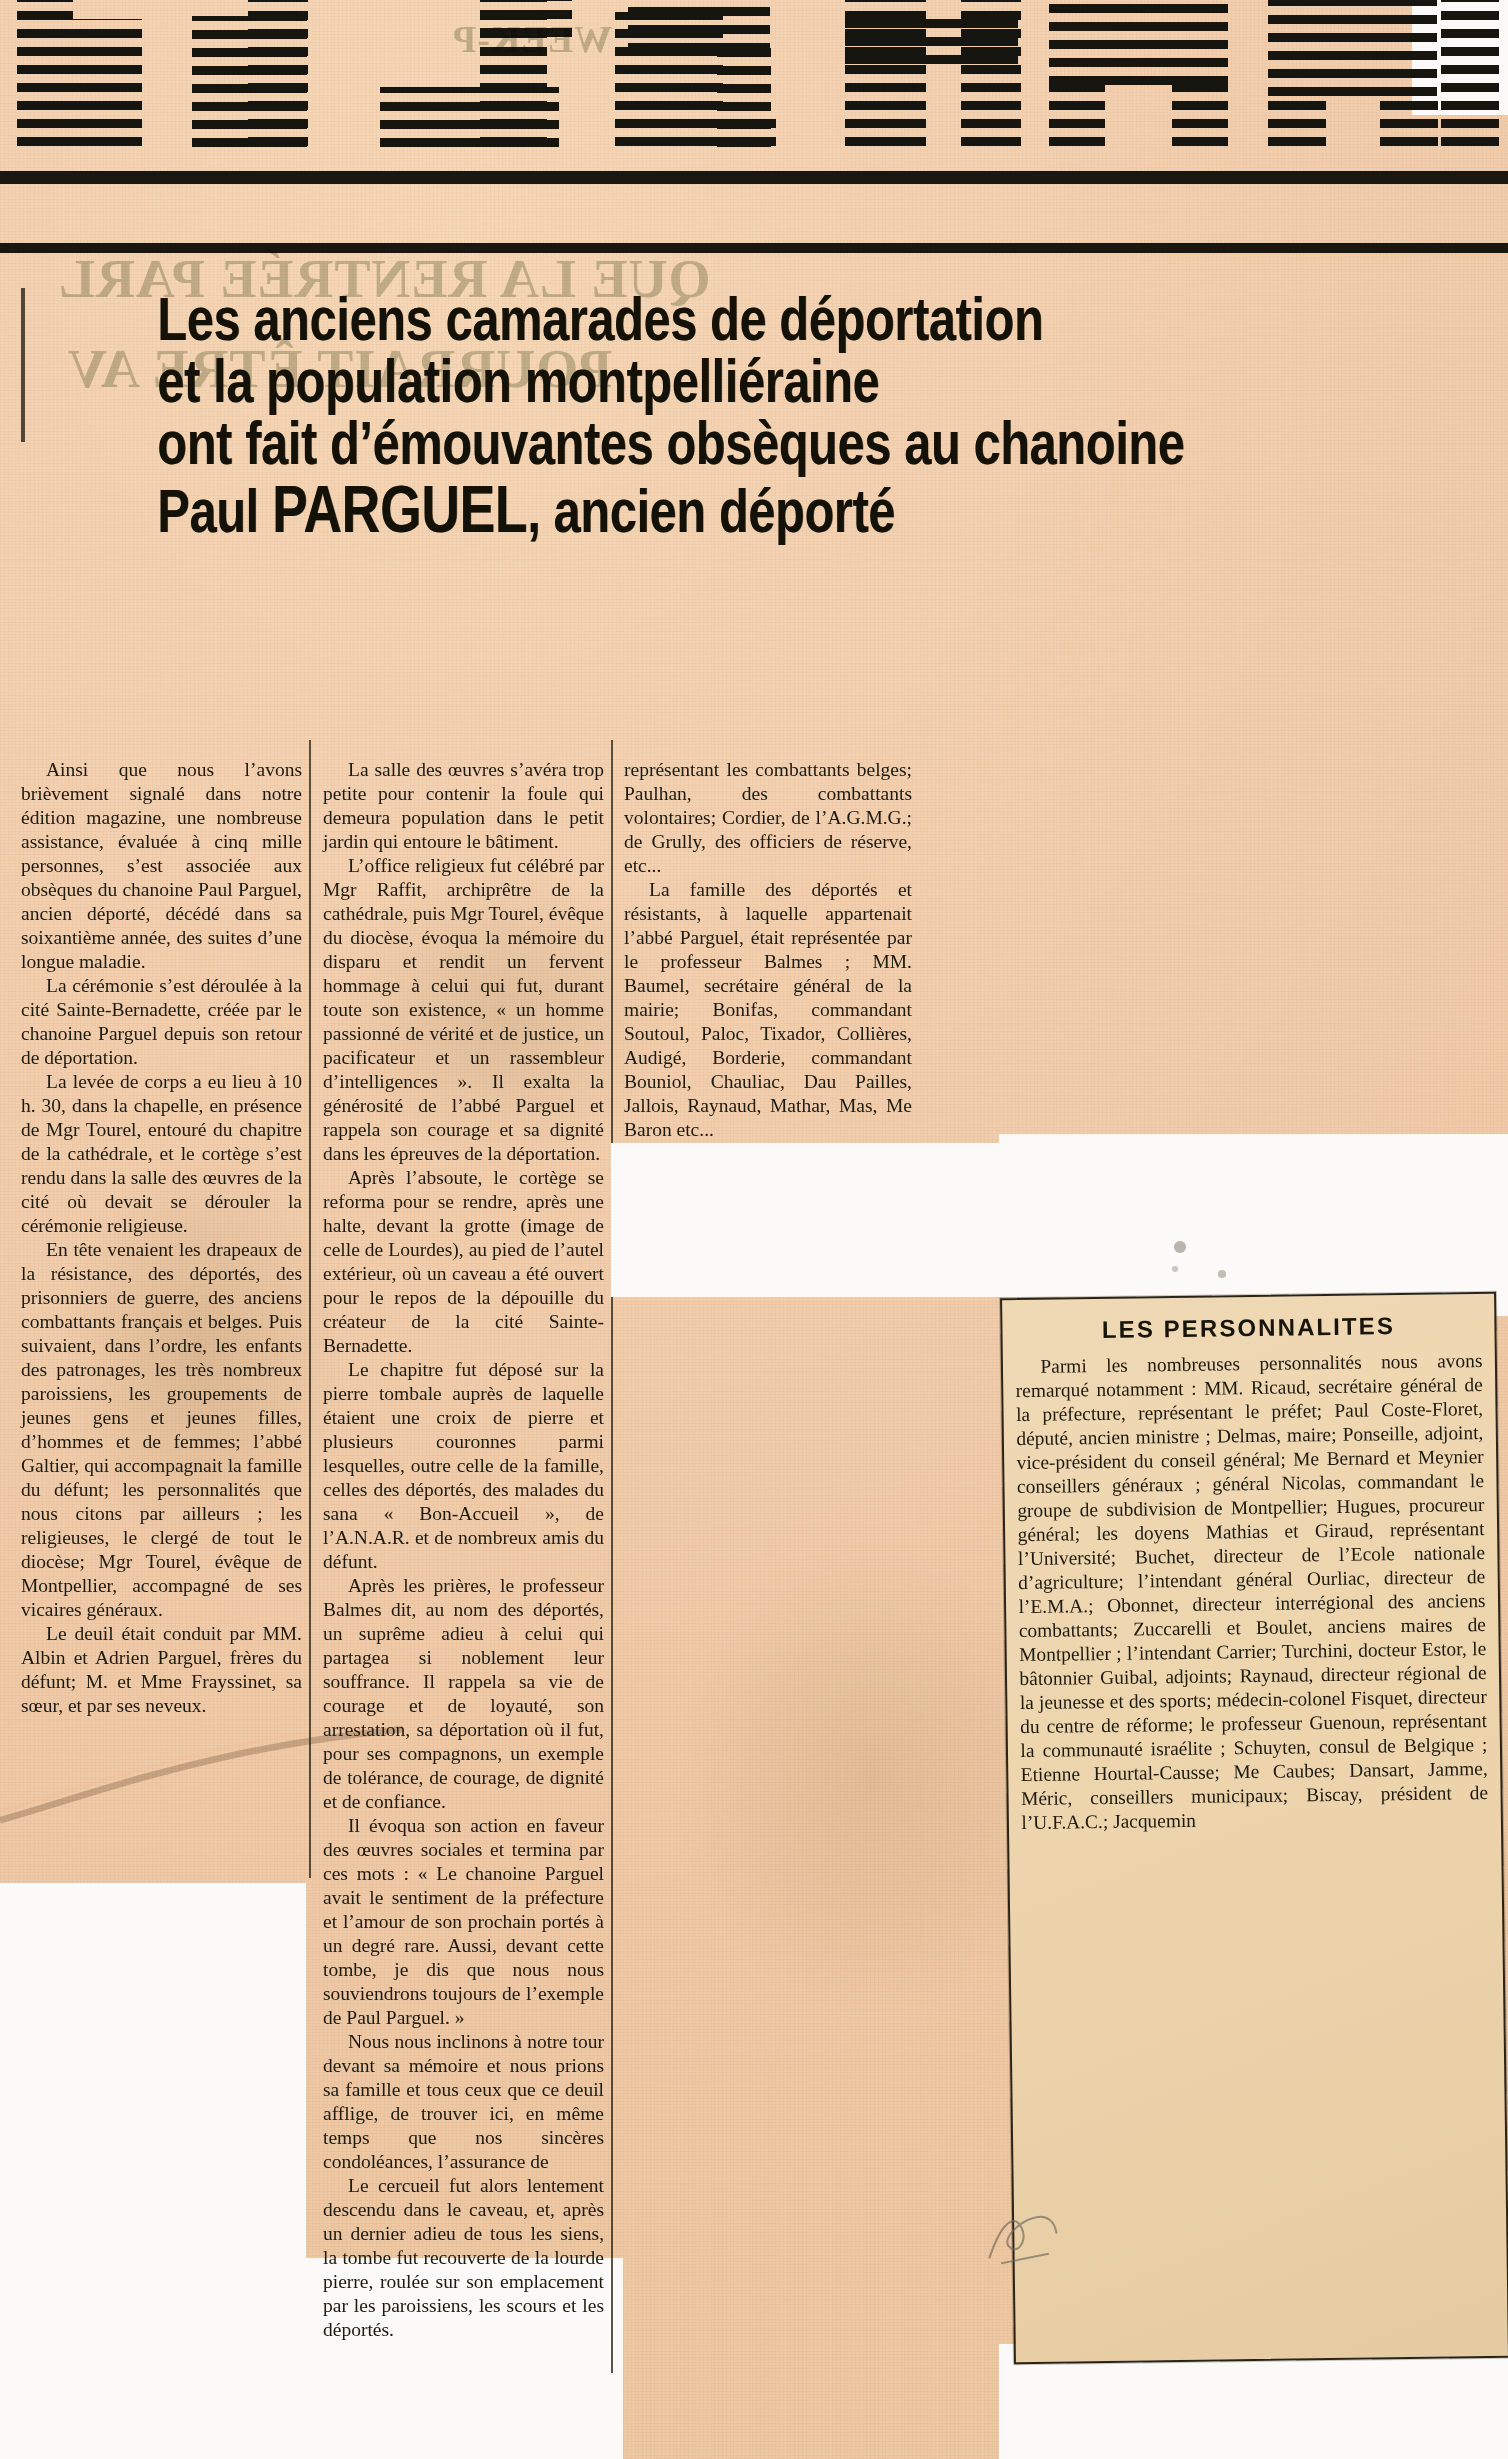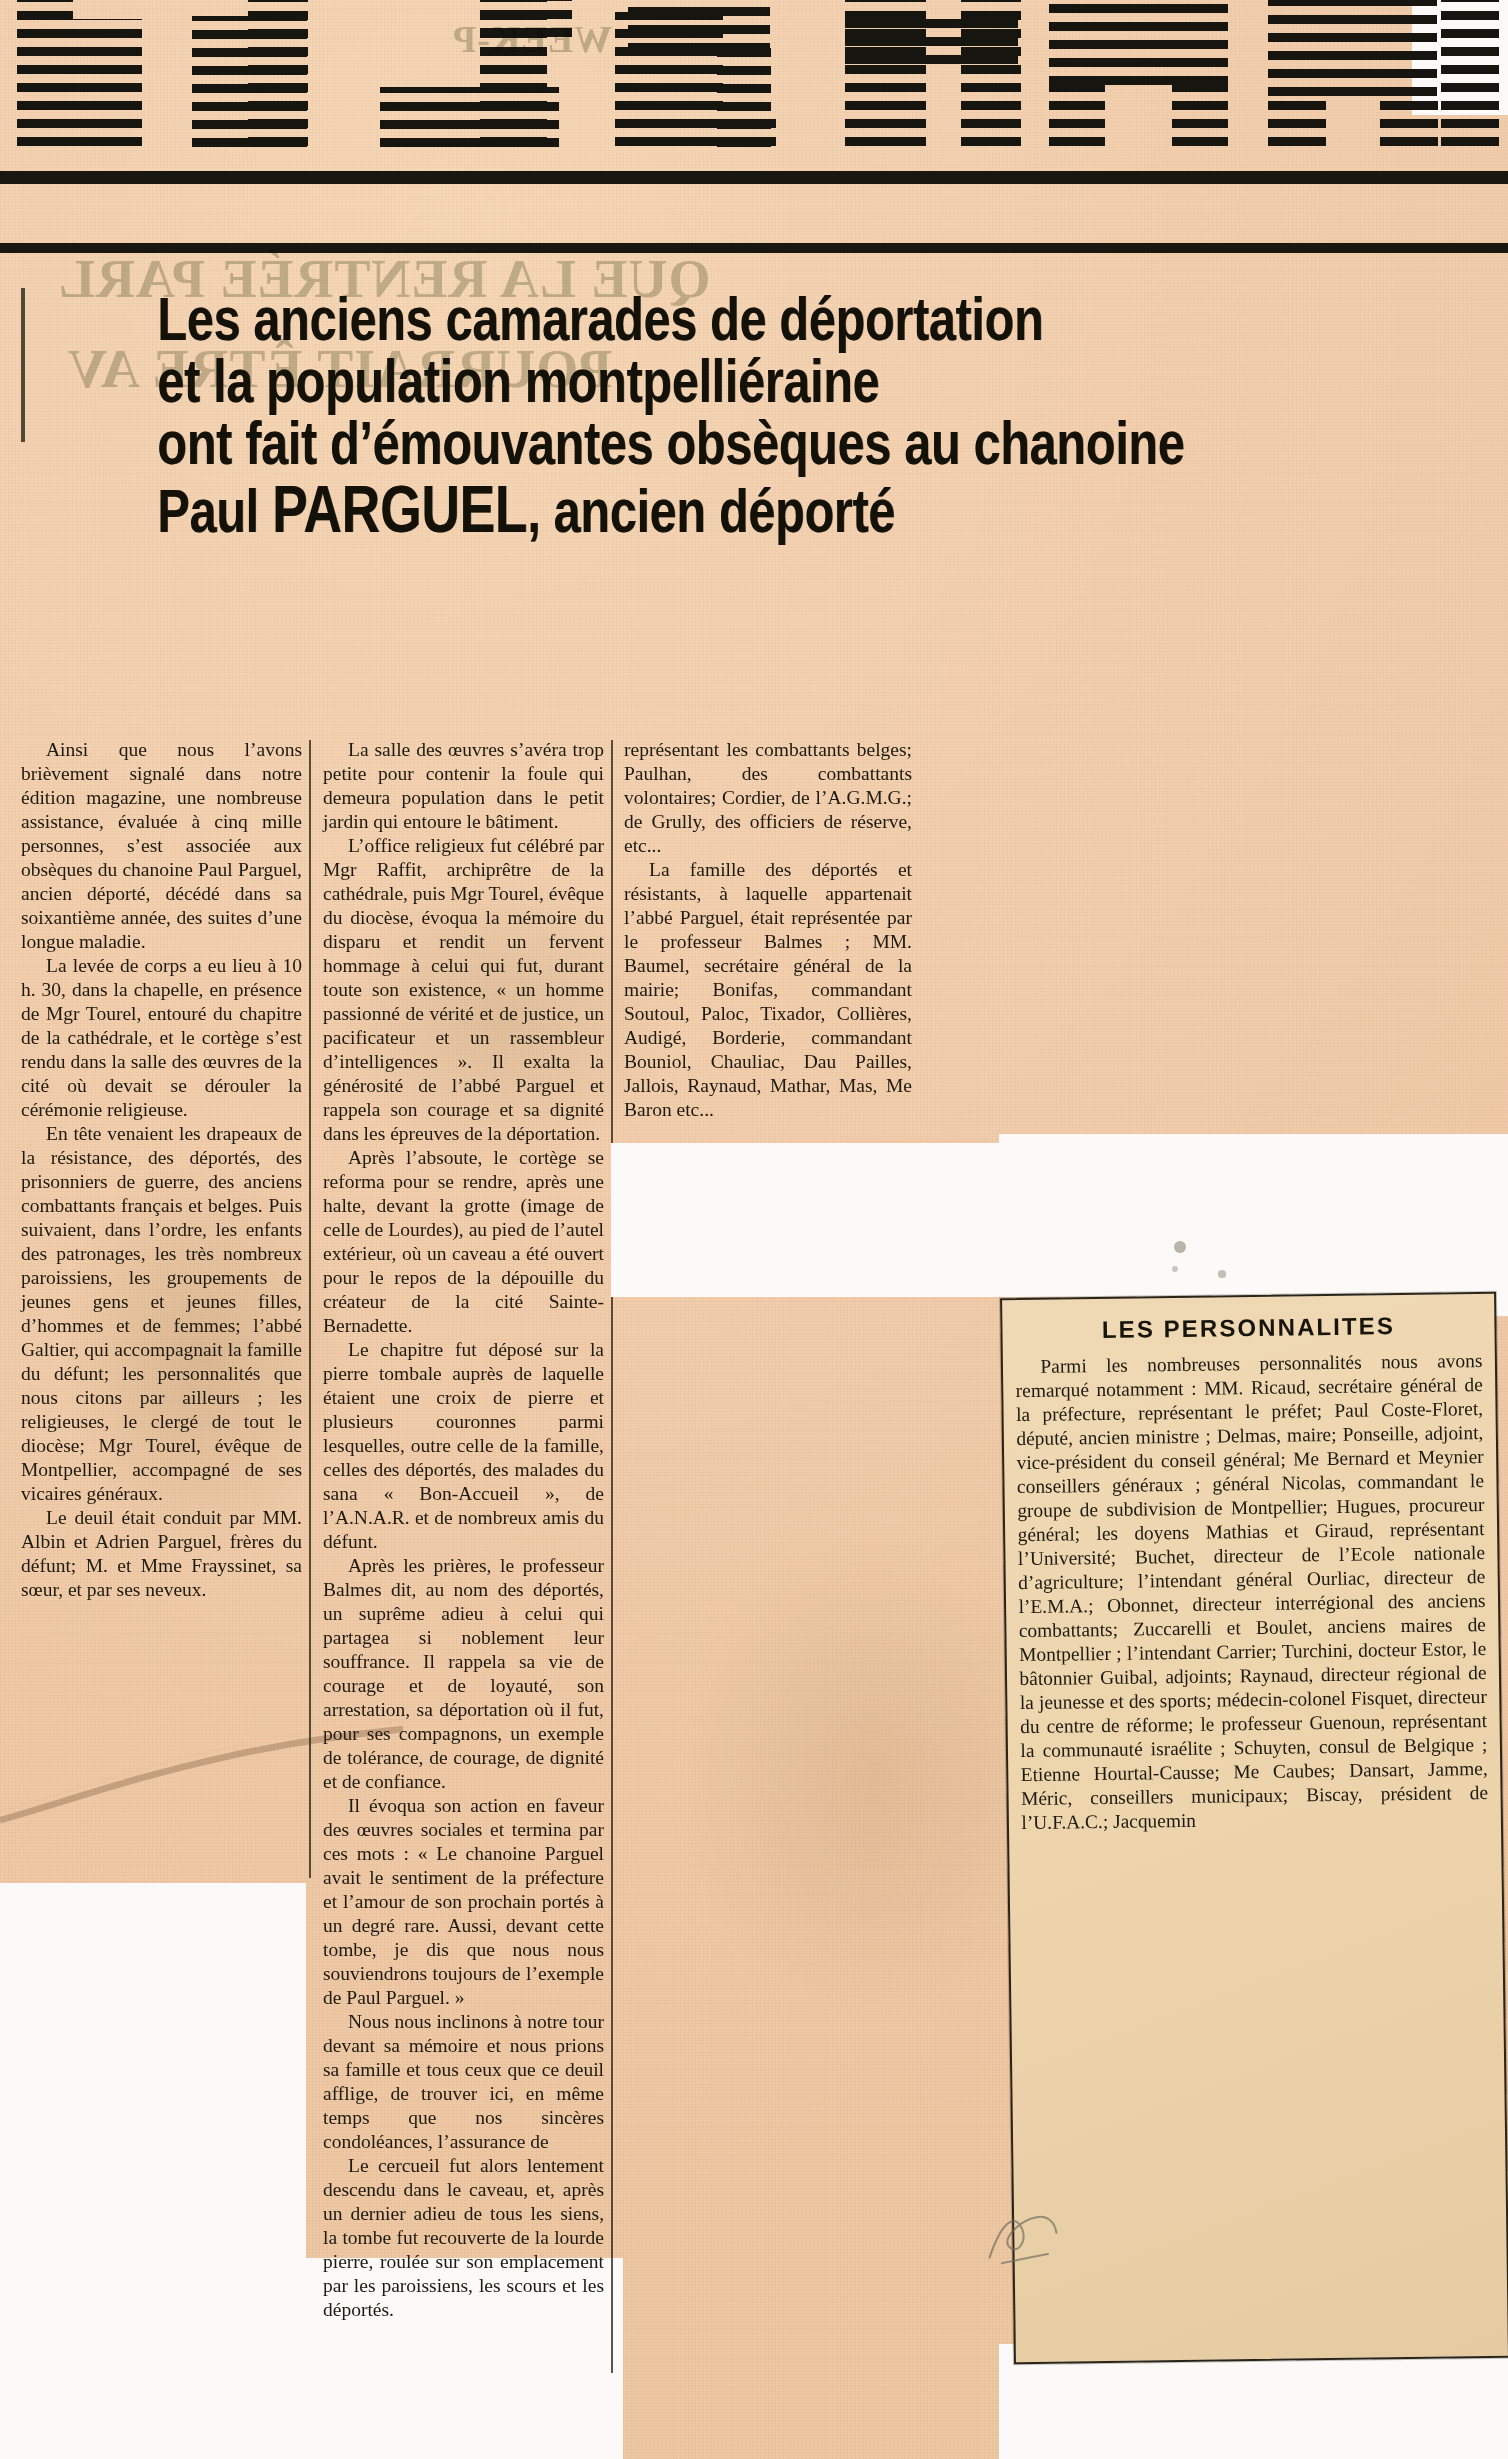--- a/index.html
+++ b/index.html
@@ -70,20 +70,21 @@
   
   .vhair{position:absolute;background:#2a2519;opacity:.8;}
 
   
   .col{
     position:absolute;
     font-family:"Liberation Serif","DejaVu Serif",serif;
     font-size:19.5px;line-height:24px;
     color:#1d1a10;text-align:justify;text-justify:inter-word;
     hyphens:none;
+    margin-top:20px;
   }
   .col p{margin:0;text-indent:25px;}
   .col p.noind{text-indent:0;}
   .colrule{position:absolute;width:1.9px;background:#2b2618;opacity:.78;}
 
   
   #pbox{
     position:absolute;left:1007px;top:1295px;width:492px;height:1062px;
     border:2.9px solid #2a2418;
     background:linear-gradient(160deg,#efd9b4 0%,#ecd3ab 55%,#e6cba2 100%);
@@ -173,20 +174,21 @@
   <span class="hl l3">ont fait d’émouvantes obsèques au chanoine</span>
   <span class="hl l4"><span>Paul </span><span class="big">PARGUEL</span><span>, ancien déporté</span></span>
 </div>
 
 <div class="colrule" style="left:309px;top:740px;height:1138px;"></div>
 <div class="colrule" style="left:611px;top:740px;height:403px;"></div>
 <div class="colrule" style="left:611px;top:1297px;height:1076px;"></div>
 
 <div class="col" id="col1" style="left:21px;top:738px;width:281px;">
   <p>Ainsi que nous l’avons brièvement signalé dans notre édition magazine, une nombreuse assistance, évaluée à cinq mille personnes, s’est associée aux obsèques du chanoine Paul Parguel, ancien déporté, décédé dans sa soixantième année, des suites d’une longue maladie.</p>
+  <p>La cérémonie s’est déroulée à la cité Sainte-Bernadette, créée par le chanoine Parguel depuis son retour de déportation.</p>
   <p>La levée de corps a eu lieu à 10 h. 30, dans la chapelle, en présence de Mgr Tourel, entouré du chapitre de la cathédrale, et le cortège s’est rendu dans la salle des œuvres de la cité où devait se dérouler la cérémonie religieuse.</p>
   <p>En tête venaient les drapeaux de la résistance, des déportés, des prisonniers de guerre, des anciens combattants français et belges. Puis suivaient, dans l’ordre, les enfants des patronages, les très nombreux paroissiens, les groupements de jeunes gens et jeunes filles, d’hommes et de femmes; l’abbé Galtier, qui accompagnait la famille du défunt; les personnalités que nous citons par ailleurs ; les religieuses, le clergé de tout le diocèse; Mgr Tourel, évêque de Montpellier, accompagné de ses vicaires généraux.</p>
   <p>Le deuil était conduit par MM. Albin et Adrien Parguel, frères du défunt; M. et Mme Frayssinet, sa sœur, et par ses neveux.</p>
 </div>
 
 <div class="col" id="col2" style="left:323px;top:738px;width:281px;">
   <p>La salle des œuvres s’avéra trop petite pour contenir la foule qui demeura population dans le petit jardin qui entoure le bâtiment.</p>
   <p>L’office religieux fut célébré par Mgr Raffit, archiprêtre de la cathédrale, puis Mgr Tourel, évêque du diocèse, évoqua la mémoire du disparu et rendit un fervent hommage à celui qui fut, durant toute son existence, « un homme passionné de vérité et de justice, un pacificateur et un rassembleur d’intelligences ». Il exalta la générosité de l’abbé Parguel et rappela son courage et sa dignité dans les épreuves de la déportation.</p>
   <p>Après l’absoute, le cortège se reforma pour se rendre, après une halte, devant la grotte (image de celle de Lourdes), au pied de l’autel extérieur, où un caveau a été ouvert pour le repos de la dépouille du créateur de la cité Sainte-Bernadette.</p>
   <p>Le chapitre fut déposé sur la pierre tombale auprès de laquelle étaient une croix de pierre et plusieurs couronnes parmi lesquelles, outre celle de la famille, celles des déportés, des malades du sana « Bon-Accueil », de l’A.N.A.R. et de nombreux amis du défunt.</p>

